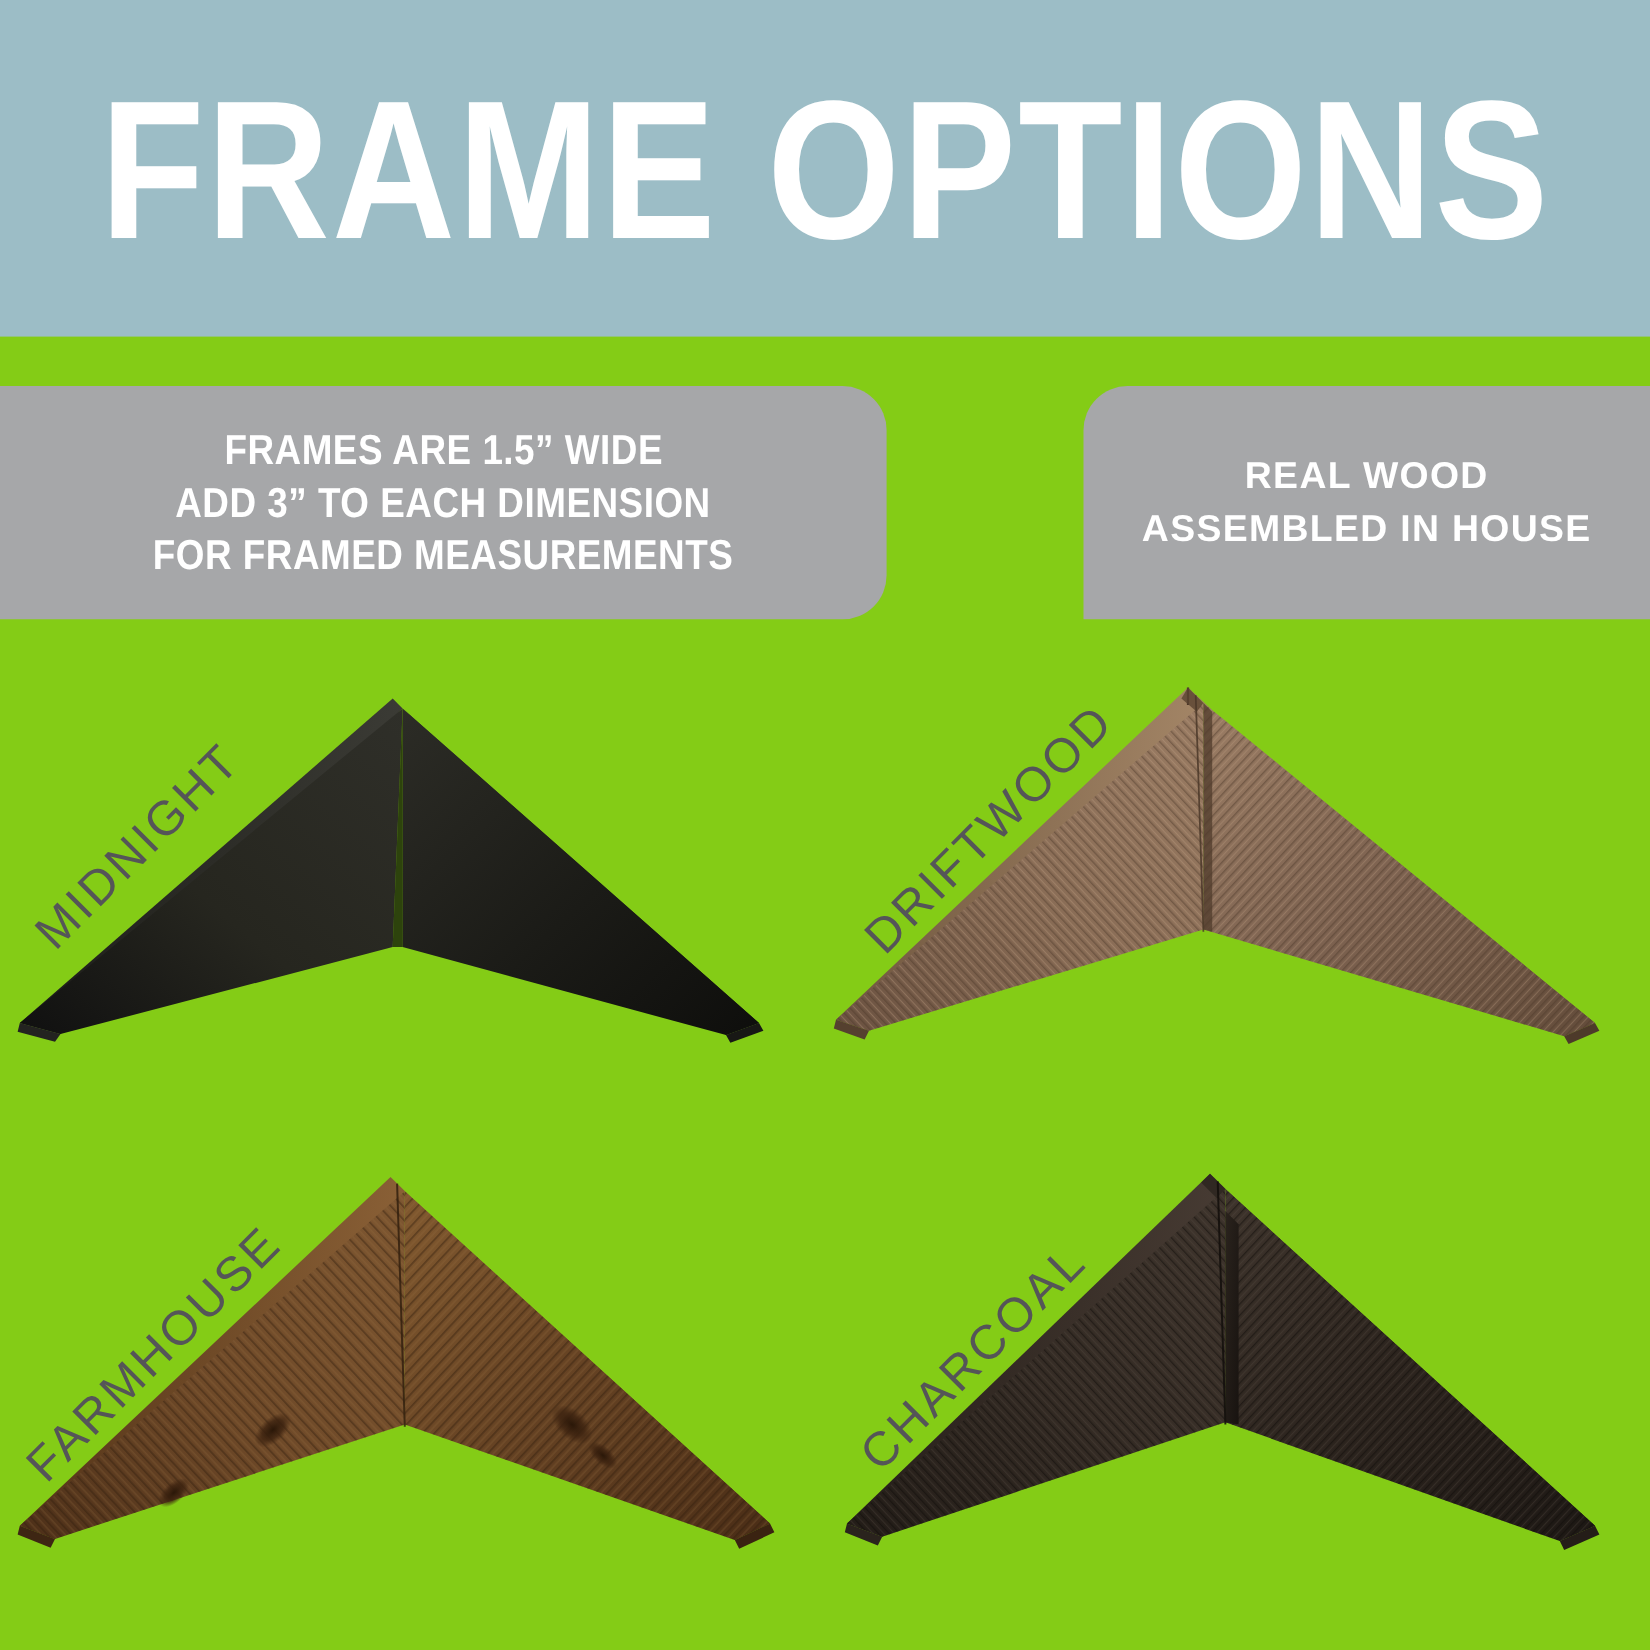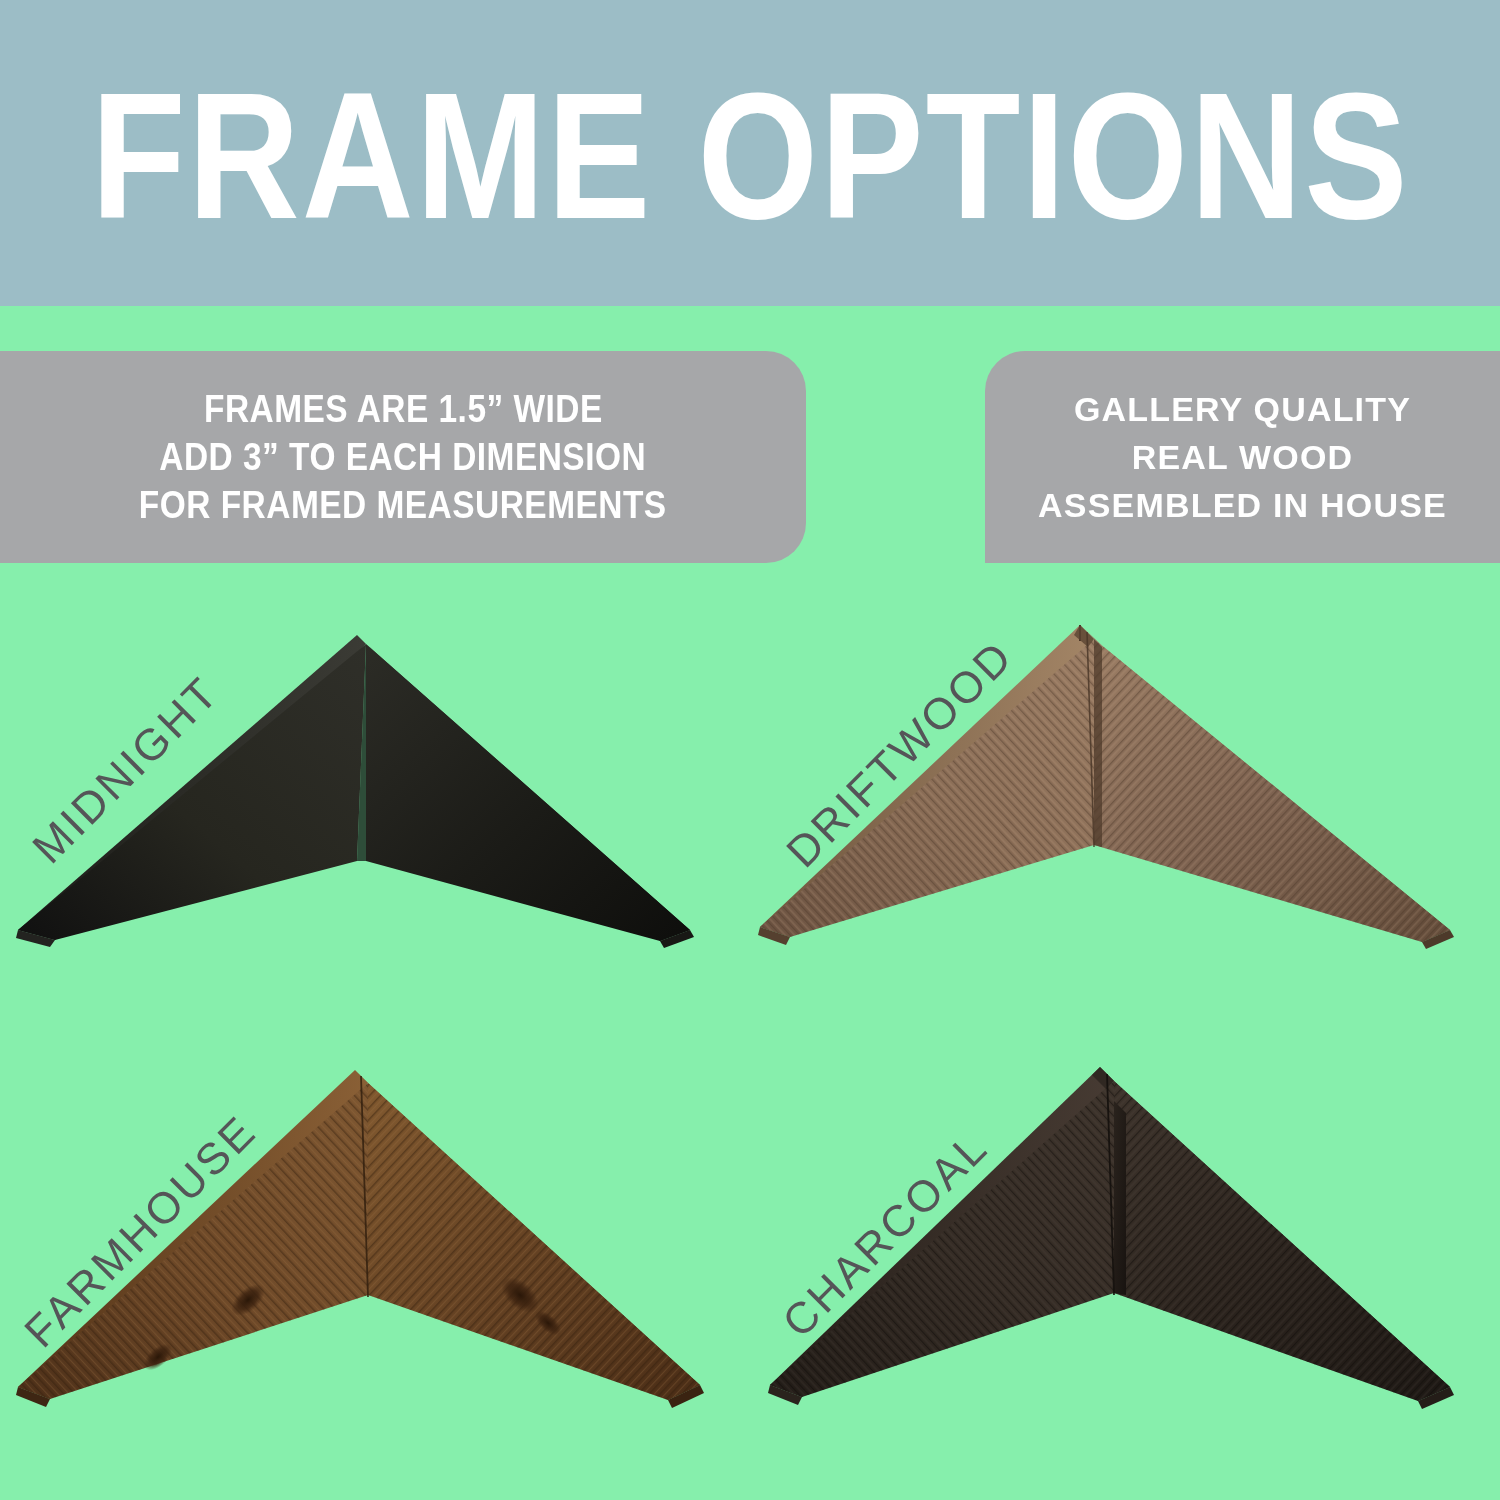--- a/index.html
+++ b/index.html
@@ -3,21 +3,21 @@
 <meta charset="utf-8">
 <title>Frame Options</title>
 <style>
   * { box-sizing: border-box; margin: 0; padding: 0; }
   html, body {
     width: 1500px; height: 1500px;
     background: #ffffff;
     font-family: "Liberation Sans", sans-serif;
     overflow: hidden;
   }
-  .page { position: relative; width: 1500px; height: 1500px; background:#86efac; }
+  .page { position: relative; width: 1500px; height: 1500px; background:#84cc16; }
 
   
   .banner {
     position: absolute; left: 0; top: 0;
     width: 1500px; height: 306px;
     background: #9cbdc6;
     display: flex; align-items: center; justify-content: center;
   }
   .banner-title {
     color: #ffffff;
@@ -112,21 +112,20 @@
     <div class="banner-title">FRAME OPTIONS</div>
   </div>
 
   <div class="info-box info-left">
     <div class="line">FRAMES ARE 1.5” WIDE</div>
     <div class="line">ADD 3” TO EACH DIMENSION</div>
     <div class="line">FOR FRAMED MEASUREMENTS</div>
   </div>
 
   <div class="info-box info-right">
-    <div class="line">GALLERY QUALITY</div>
     <div class="line">REAL WOOD</div>
     <div class="line">ASSEMBLED IN HOUSE</div>
   </div>
 
   <div class="frames">
 
     <div class="frame-cell cell-tl">
       <svg class="frame-svg" viewBox="0 0 750 455">
         <defs>
           <linearGradient id="mnL" x1="0" y1="1" x2="1" y2="0">

